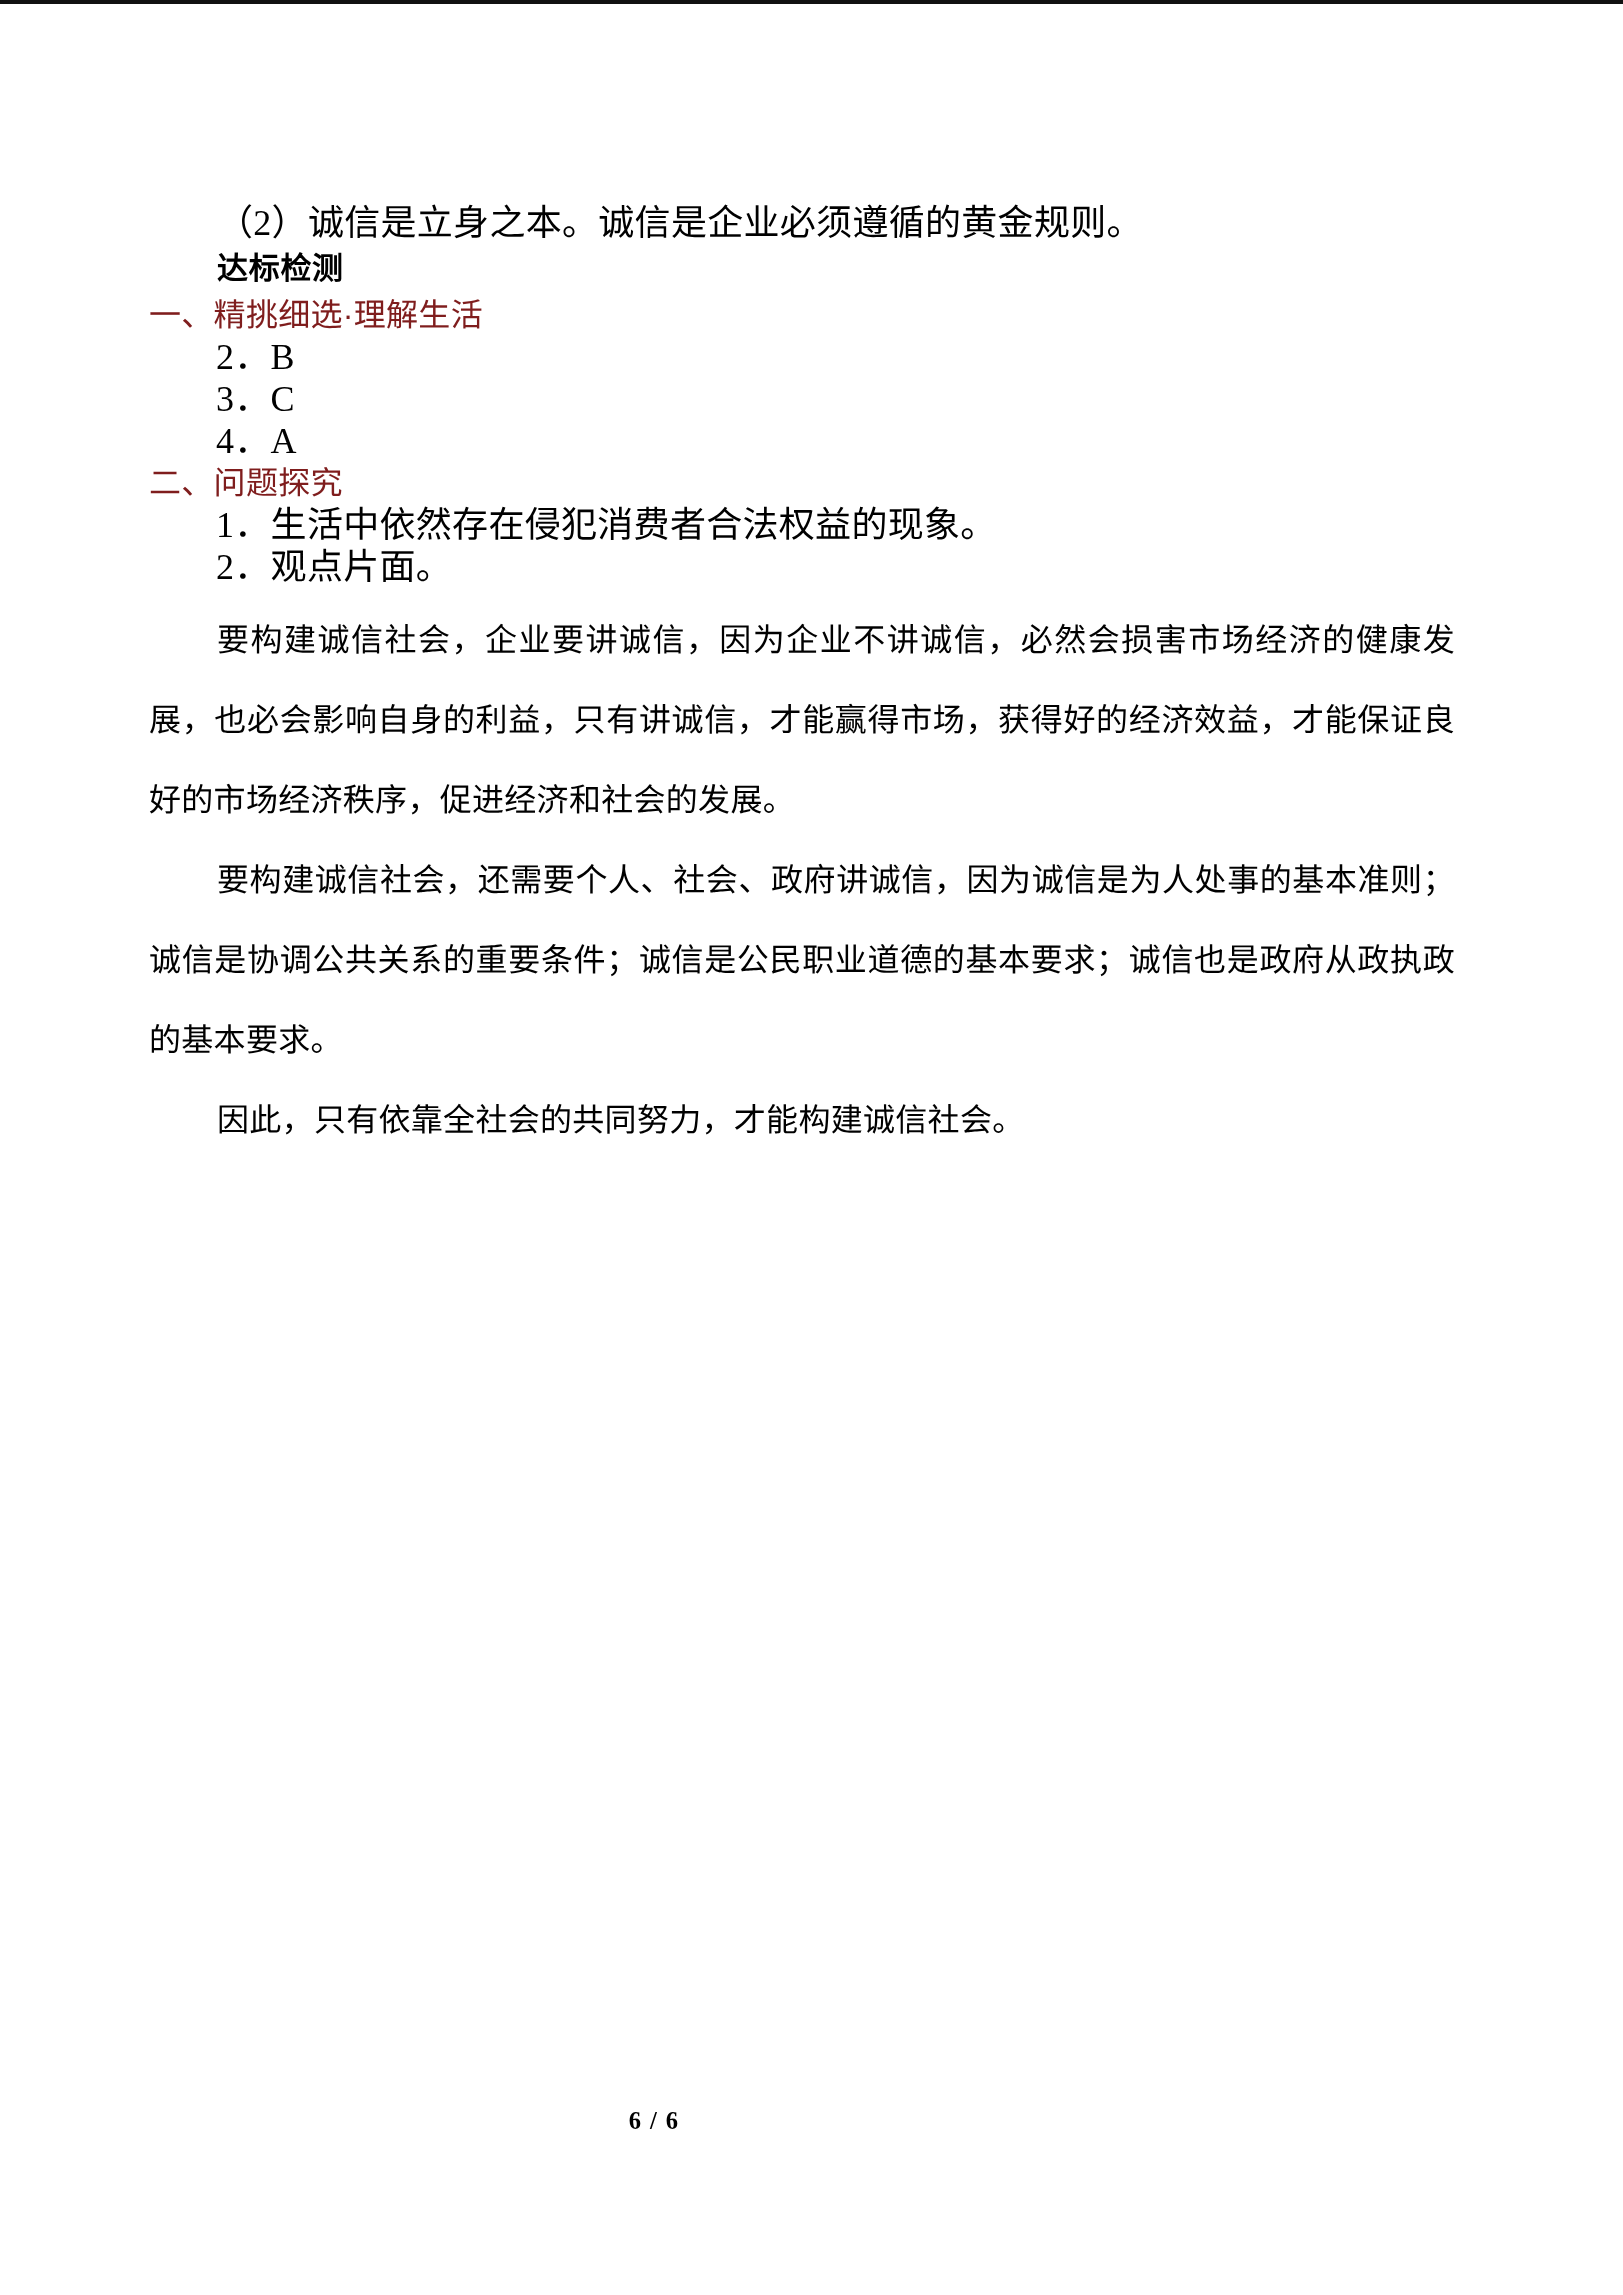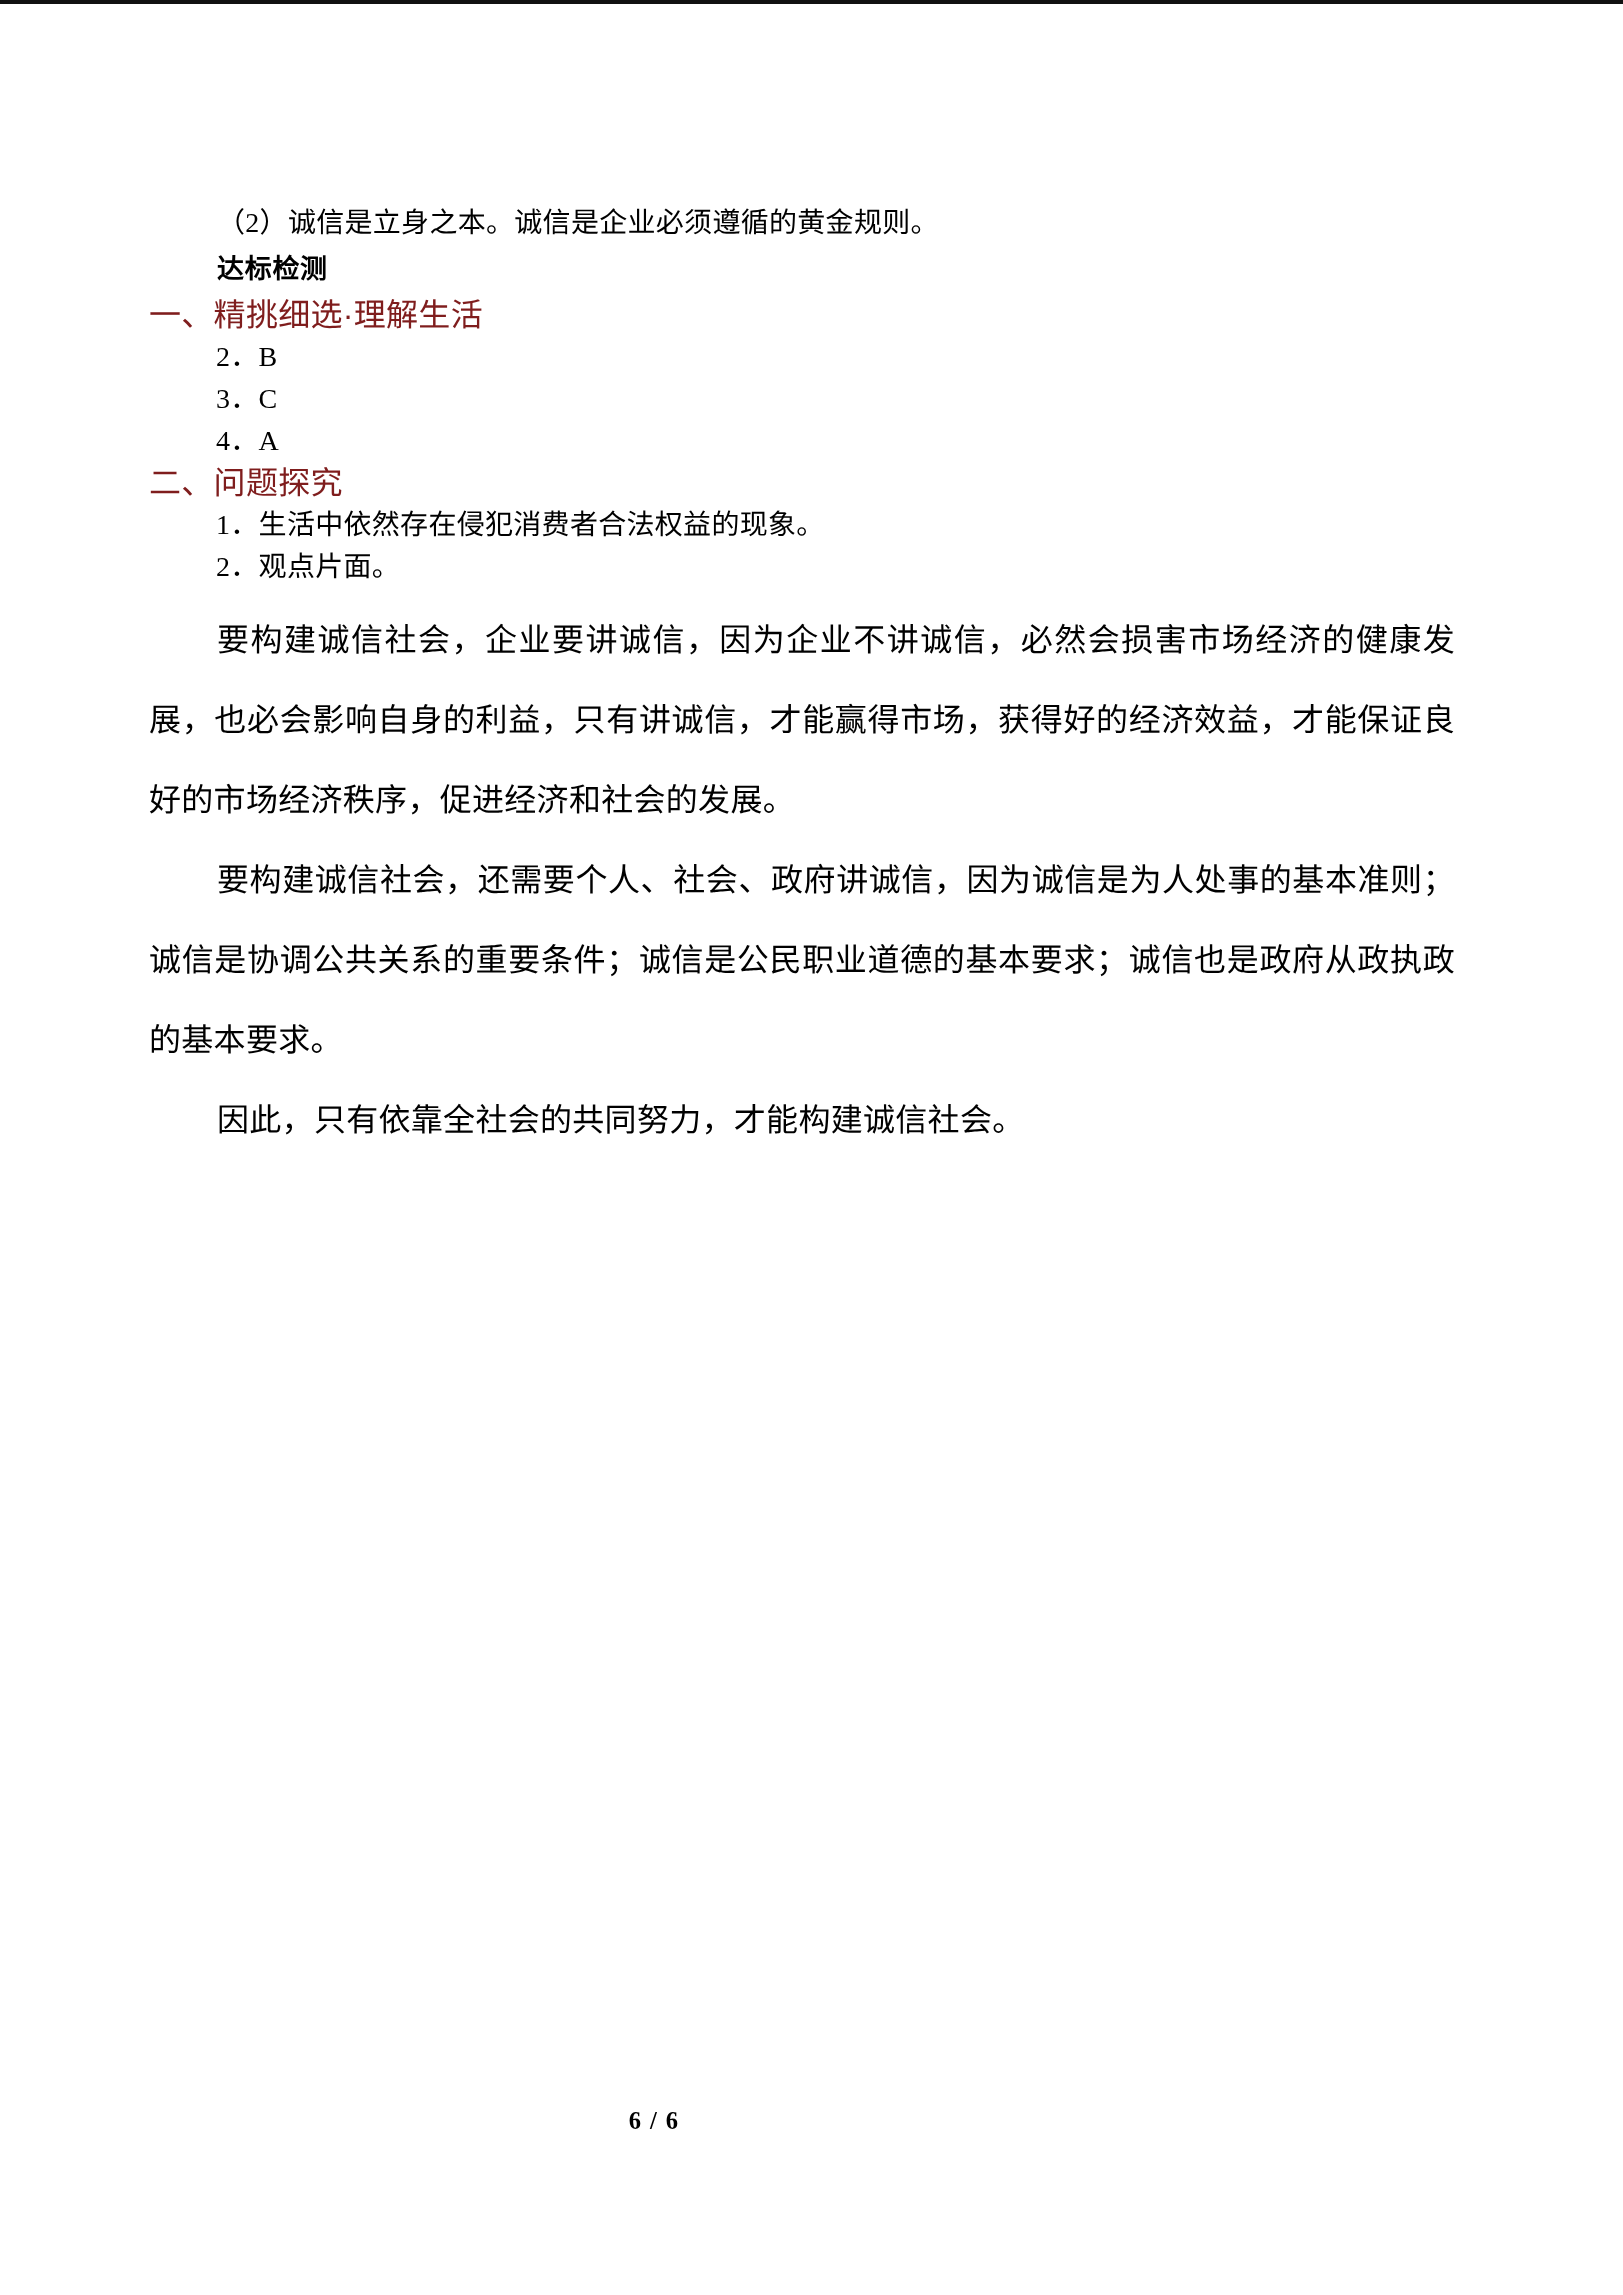--- a/index.html
+++ b/index.html
@@ -22,42 +22,42 @@
   .content {
     position: absolute;
     left: 149px;
     top: 198px;
     width: 1309px;
   }
 
   
   .line {
     font-family: "Liberation Serif", "DejaVu Serif", serif;
-    font-size: 28px;
+    font-size: 36px;
     line-height: 42px;
     color: #000000;
     letter-spacing: 0.3px;
     white-space: pre-wrap;
     margin: 0;
   }
 
   
   .indent2 {
     padding-left: 68px;
   }
 
   .indent-num {
     padding-left: 67px;
   }
 
   
   .heading {
     font-family: "Liberation Sans", "DejaVu Sans", sans-serif;
     font-weight: bold;
-    font-size: 27px;
+    font-size: 31px;
     line-height: 42px;
     color: #000000;
     padding-left: 68px;
     letter-spacing: 0.7px;
     margin: 0;
   }
 
   .section-head {
     font-family: Liberation Sans, sans-serif;
     font-size: 32px;

